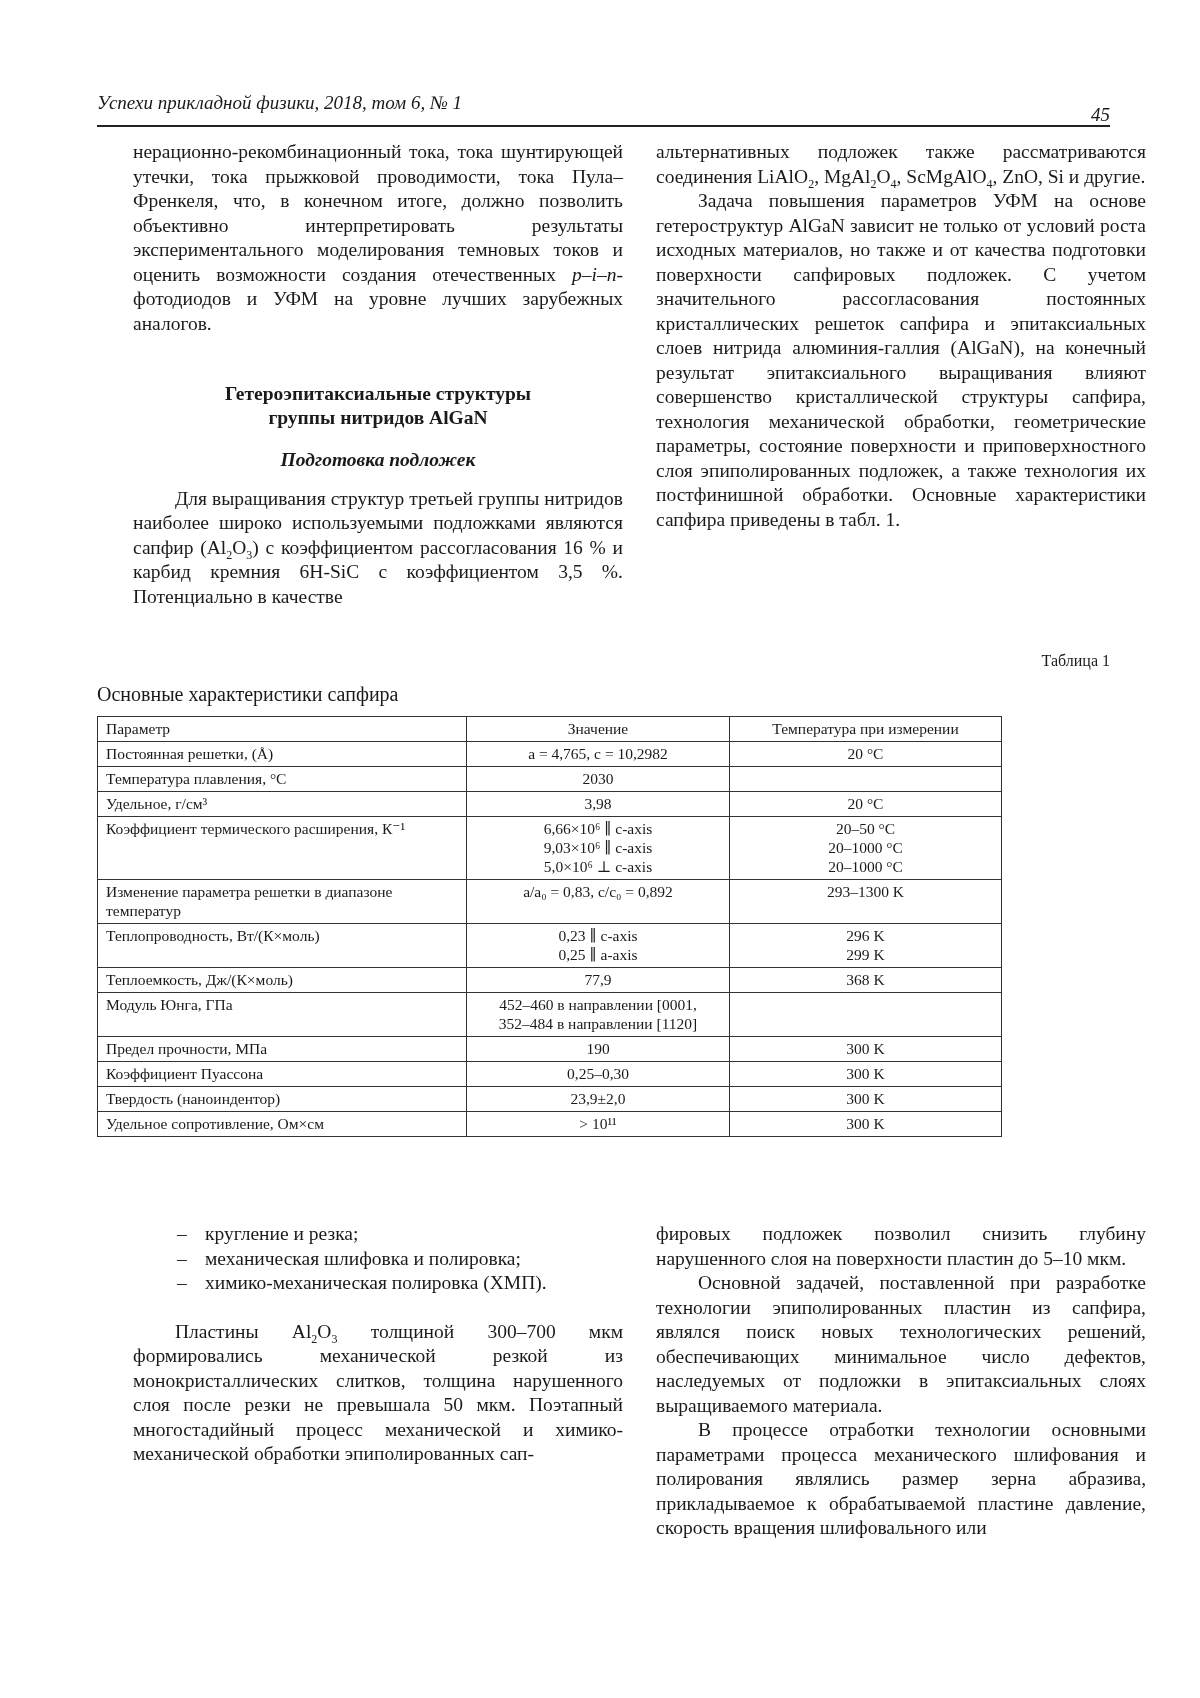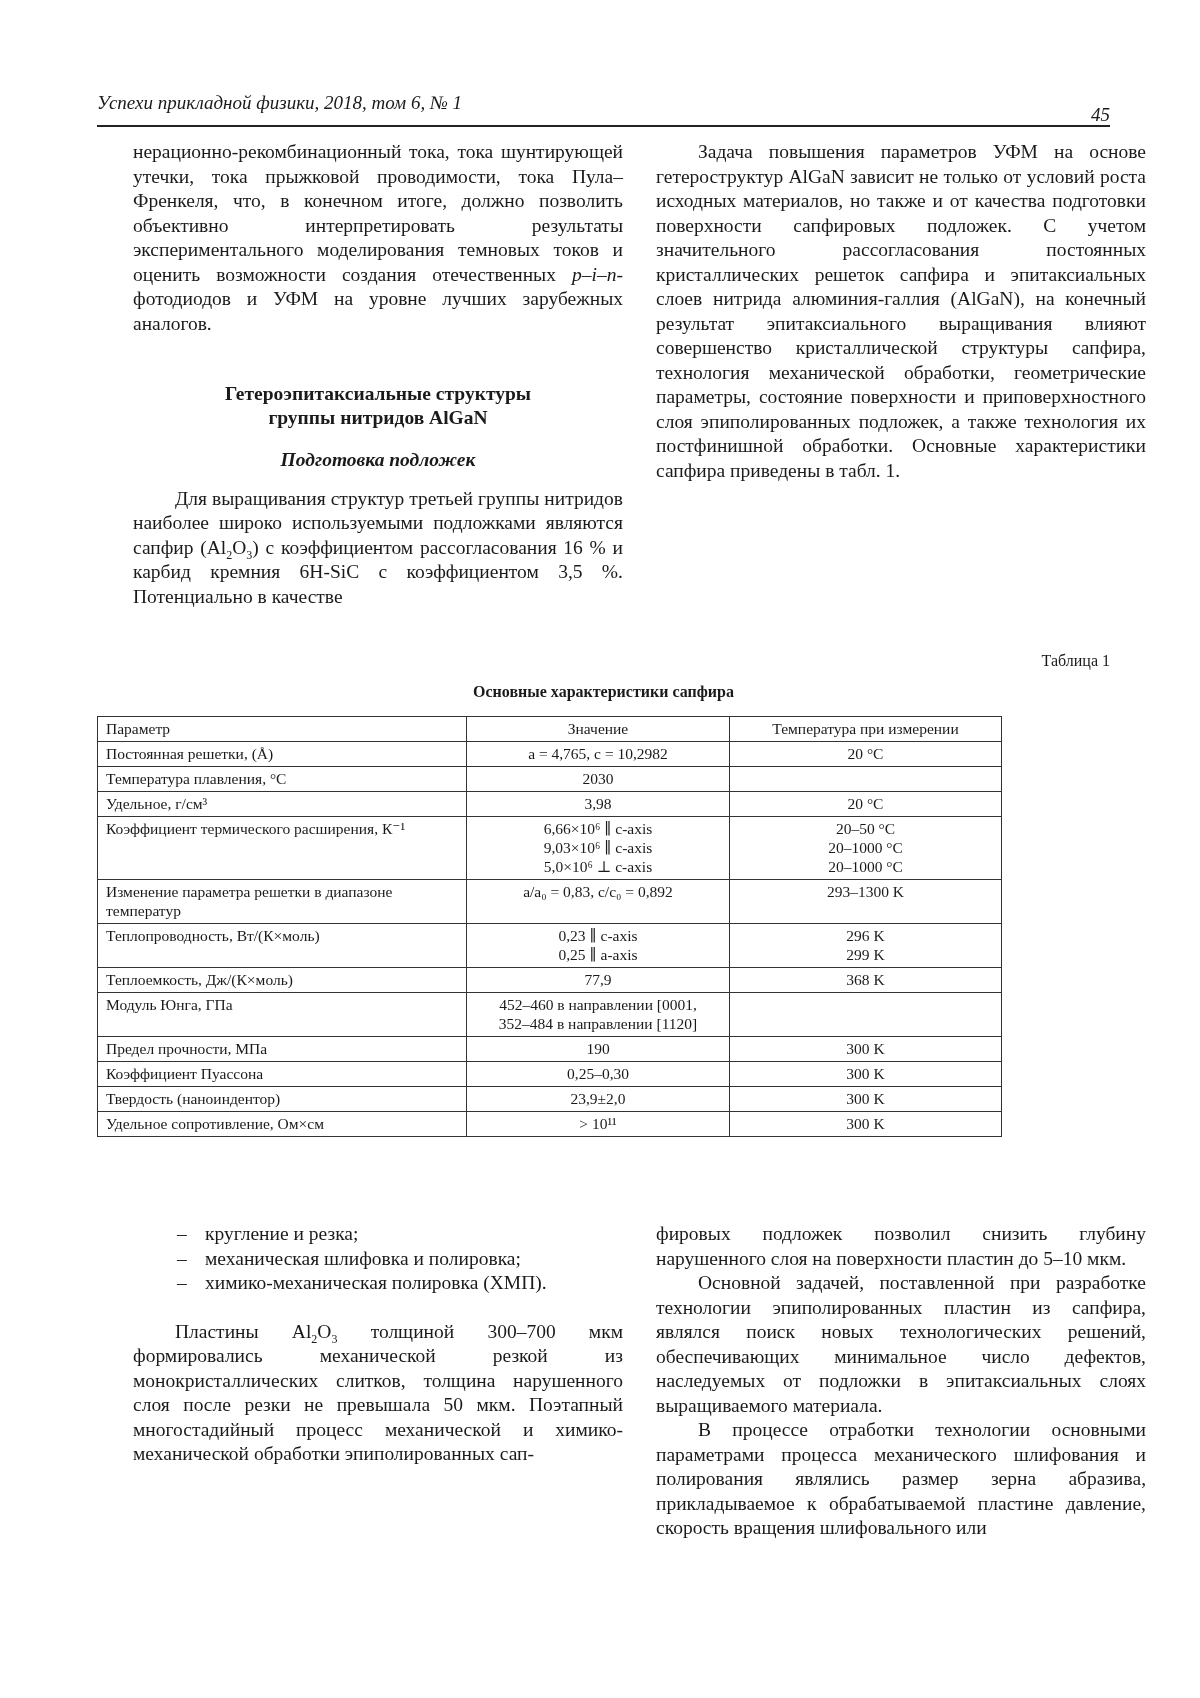--- a/index.html
+++ b/index.html
@@ -20,21 +20,21 @@
 
   .h-sec { text-align: center; font-weight: bold; font-size: 19.5px; line-height: 24px; margin-top: 46px !important; }
   .h-sub { text-align: center; font-weight: bold; font-style: italic; font-size: 19.5px; margin-top: 18px !important; margin-bottom: 14px !important; }
   .spacer { height: 24px; }
 
   ul.dash { list-style: none; margin: 0; padding: 0 0 0 44px; }
   ul.dash li { position: relative; padding-left: 28px; text-align: left; }
   ul.dash li::before { content: "–"; position: absolute; left: 0; }
 
   .tbl-label { position: absolute; right: 90px; top: 652px; font-size: 16px; }
-  .tbl-title { position: absolute; left: 97px; width: 1013px; top: 683px; text-align: center; font-weight: bold; font-size: 16px; }
+  .tbl-title { position: absolute; left: 97px; width: 1013px; top: 683px; font-weight: normal; font-size: 20px; }
   table.props { position: absolute; left: 97px; top: 716px; width: 905px; border-collapse: collapse; font-size: 15.5px; line-height: 19px; }
   table.props td { border: 1.5px solid #333; padding: 2px 8px 3px 8px; vertical-align: top; }
   table.props td.c1 { width: 352px; text-align: left; }
   table.props td.c2 { width: 246px; text-align: center; }
   table.props td.c3 { text-align: center; }
   .sub { vertical-align: sub; font-size: 12px; line-height: 0; }
   .it { font-style: italic; }
 </style>
 </head>
 <body>
@@ -46,20 +46,21 @@
 <div class="header-rule"></div>
 
 <div class="col col-left-top">
   <p><span>нерационно-рекомбинационный тока, тока шунтирующей утечки, тока прыжковой проводимости, тока Пула–Френкеля, что, в конечном итоге, должно позволить объективно интерпретировать результаты экспериментального моделирования темновых токов и оценить возможности создания отечественных </span><span class="it">p–i–n</span><span>-фотодиодов и УФМ на уровне лучших зарубежных аналогов.</span></p>
   <p class="h-sec"><span>Гетероэпитаксиальные структуры</span><br><span>группы нитридов AlGaN</span></p>
   <p class="h-sub">Подготовка подложек</p>
   <p class="ind"><span>Для выращивания структур третьей группы нитридов наиболее широко используемыми подложками являются сапфир (Al</span><span class="sub">2</span><span>O</span><span class="sub">3</span><span>) с коэффициентом рассогласования 16 % и карбид кремния 6H-SiC с коэффициентом 3,5 %. Потенциально в качестве</span></p>
 </div>
 
 <div class="col col-right-top">
+  <p><span>альтернативных подложек также рассматриваются соединения LiAlO</span><span class="sub">2</span><span>, MgAl</span><span class="sub">2</span><span>O</span><span class="sub">4</span><span>, ScMgAlO</span><span class="sub">4</span><span>, ZnO, Si и другие.</span></p>
   <p class="ind">Задача повышения параметров УФМ на основе гетероструктур AlGaN зависит не только от условий роста исходных материалов, но также и от качества подготовки поверхности сапфировых подложек. С учетом значительного рассогласования постоянных кристаллических решеток сапфира и эпитаксиальных слоев нитрида алюминия-галлия (AlGaN), на конечный результат эпитаксиального выращивания влияют совершенство кристаллической структуры сапфира, технология механической обработки, геометрические параметры, состояние поверхности и приповерхностного слоя эпиполированных подложек, а также технология их постфинишной обработки. Основные характеристики сапфира приведены в табл. 1.</p>
 </div>
 
 <div class="tbl-label">Таблица 1</div>
 <div class="tbl-title">Основные характеристики сапфира</div>
 <table class="props">
   <tbody id="tbody">
     <tr>
       <td class="c1">Параметр</td>
       <td class="c2">Значение</td>

